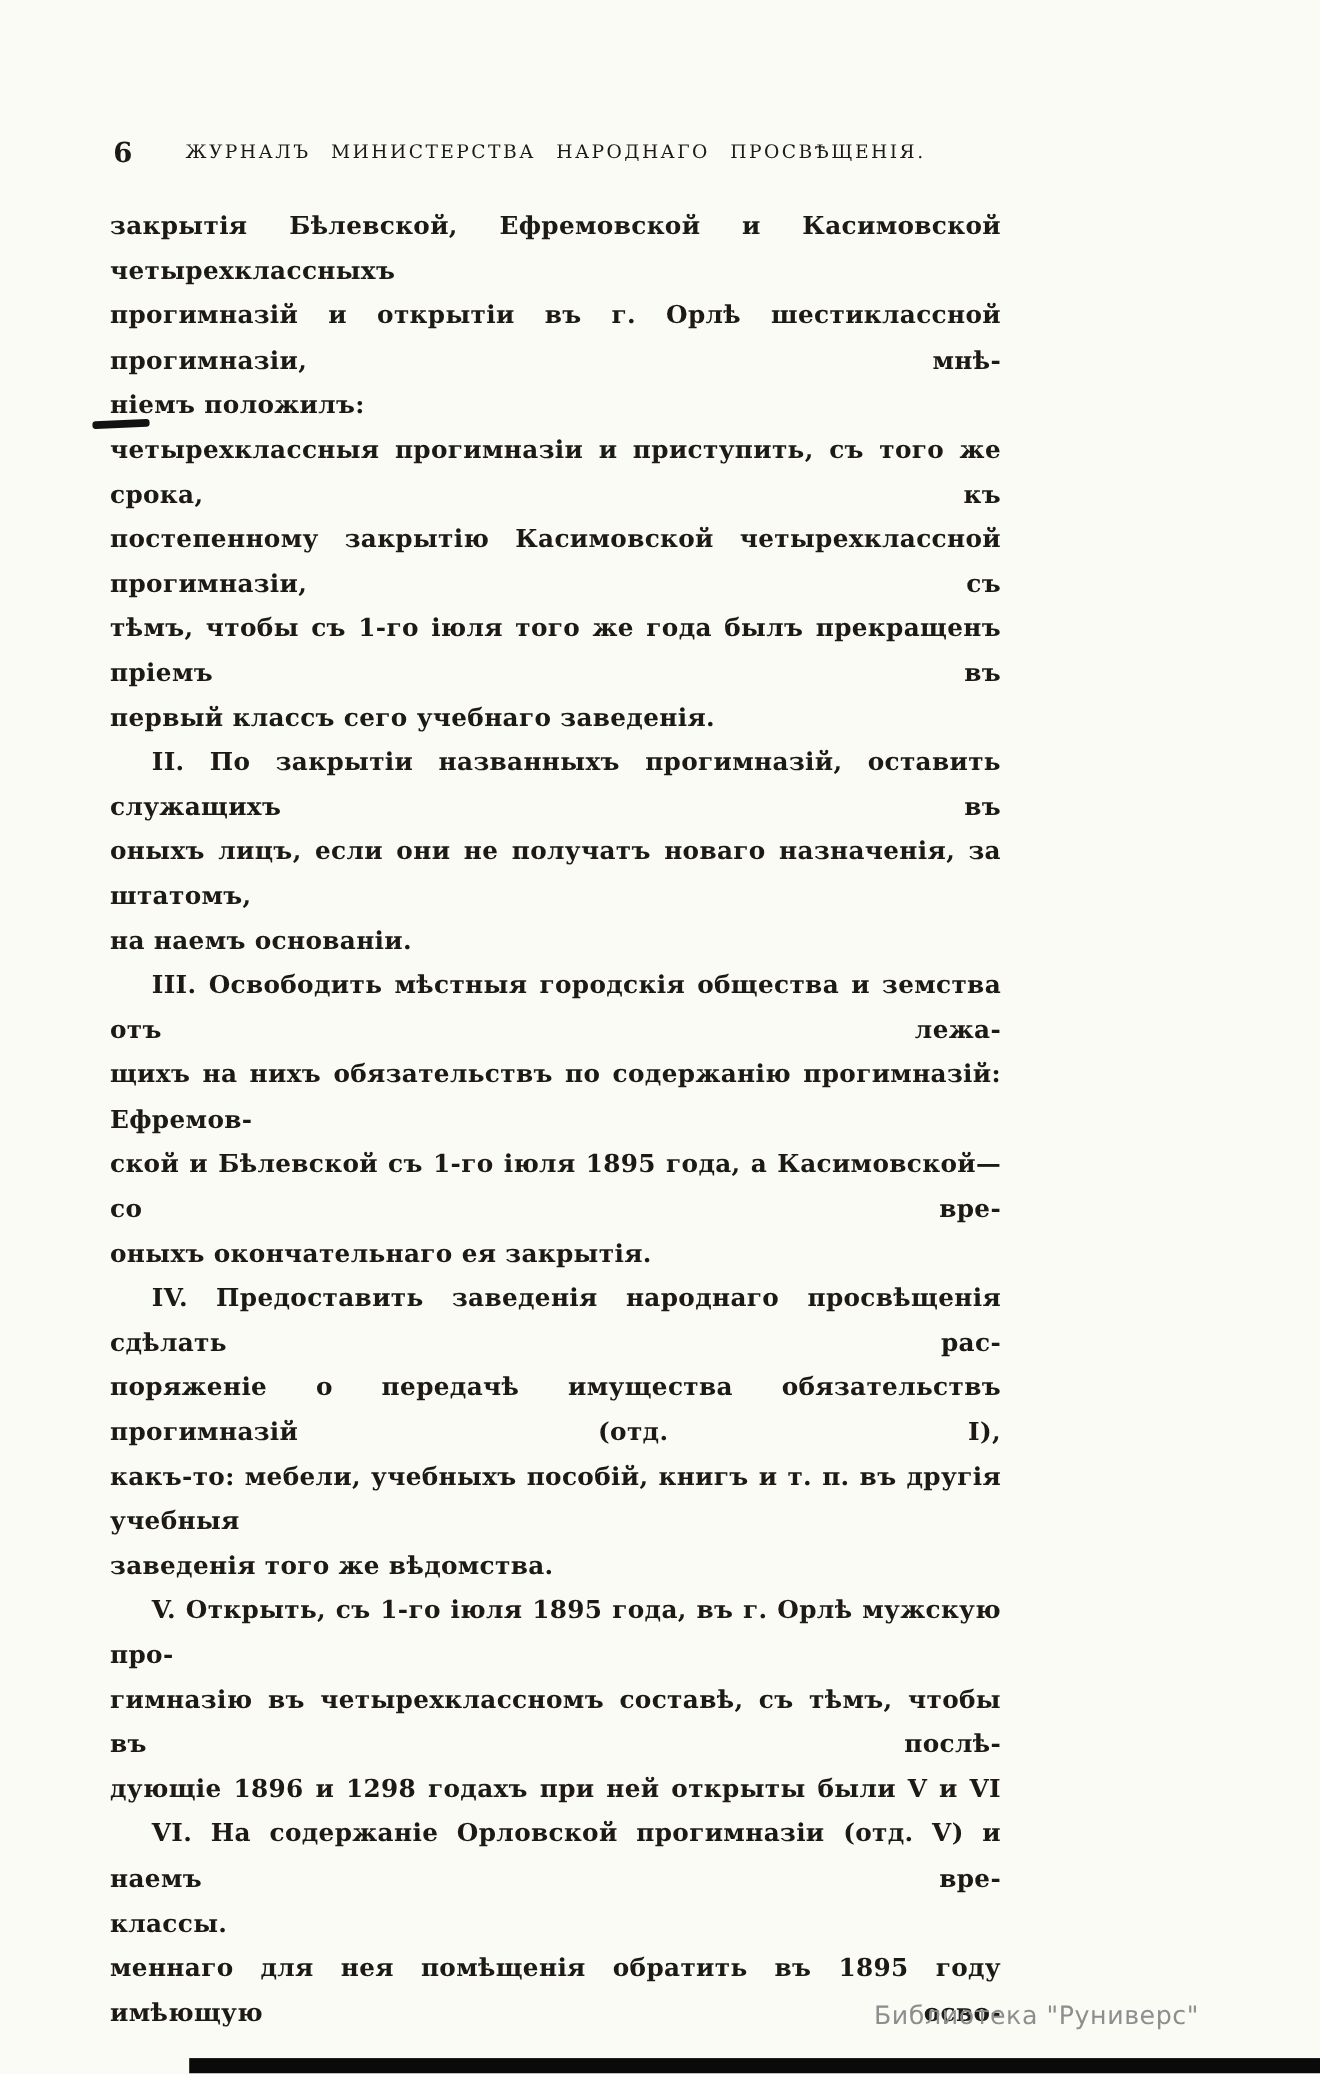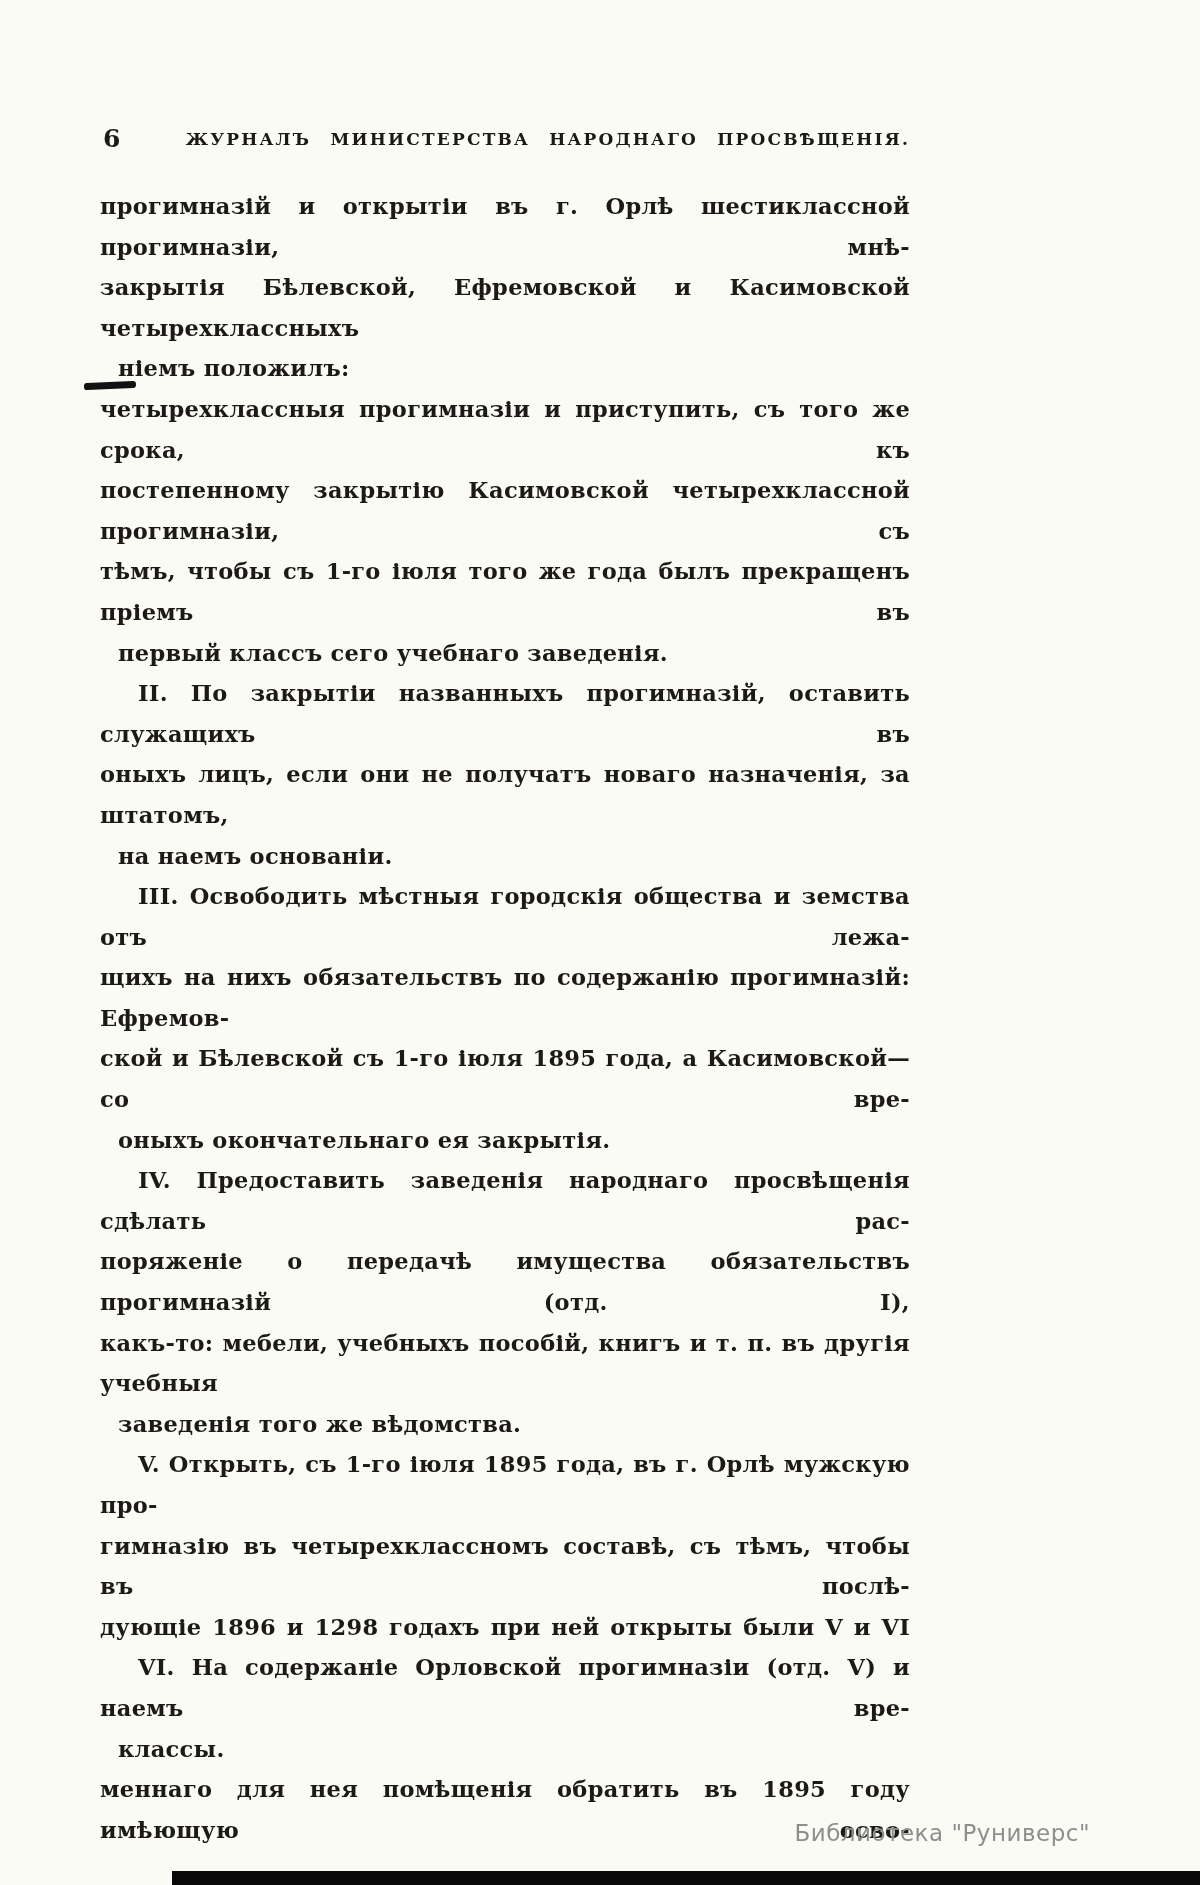--- a/index.html
+++ b/index.html
@@ -13,43 +13,42 @@
   }
   .page-number {
     position: absolute;
     left: 103px; top: 124px;
     font-size: 25px;
     font-weight: bold;
   }
   .running-head {
     position: absolute;
     left: 100px; top: 129px; width: 810px;
-    text-align: right;
+    text-align: center;
     font-size: 17px;
-    font-weight: bold;
+    font-weight: normal;
     letter-spacing: 2.2px;
     word-spacing: 11px;
     white-space: nowrap;
   }
   .text-block {
     position: absolute;
     left: 100px; top: 186px; width: 810px;
     font-size: 22.5px;
     font-weight: bold;
     line-height: 40.6px;
     letter-spacing: 0.3px;
   }
   .line {
     text-align: justify;
     text-align-last: justify;
     white-space: normal;
   }
   .line.flush {
     text-align-last: left;
-    margin-left: 18px;
   }
   .line.indent { text-indent: 38px; }
   .watermark {
     position: absolute;
     right: 110px; top: 1820px;
     font-family: "DejaVu Sans", sans-serif;
     font-size: 23px;
     font-weight: normal;
     color: var(--wm, #8e8e8e);
     letter-spacing: 0.5px;
@@ -69,22 +68,22 @@
     transform: rotate(-2.5deg);
   }
 </style>
 </head>
 <body style="--paper: #fafbf5; --ink: #1c1916; --wm: #8e8e8e;">
 
 <div class="page-number">6</div>
 <div class="running-head">ЖУРНАЛЪ МИНИСТЕРСТВА НАРОДНАГО ПРОСВѢЩЕНІЯ.</div>
 
 <div class="text-block">
+    <div class="line"><span>закрытія Бѣлевской, Ефремовской и Касимовской четырехклассныхъ</span></div>
     <div class="line"><span>прогимназій и открытіи въ г. Орлѣ шестиклассной прогимназіи, мнѣ-</span></div>
-    <div class="line"><span>закрытія Бѣлевской, Ефремовской и Касимовской четырехклассныхъ</span></div>
     <div class="line flush"><span>ніемъ положилъ:</span></div>
     <div class="line"><span>четырехклассныя прогимназіи и приступить, съ того же срока, къ</span></div>
     <div class="line"><span>постепенному закрытію Касимовской четырехклассной прогимназіи, съ</span></div>
     <div class="line"><span>тѣмъ, чтобы съ 1-го іюля того же года былъ прекращенъ пріемъ въ</span></div>
     <div class="line flush"><span>первый классъ сего учебнаго заведенія.</span></div>
     <div class="line indent"><span>II. По закрытіи названныхъ прогимназій, оставить служащихъ въ</span></div>
     <div class="line"><span>оныхъ лицъ, если они не получатъ новаго назначенія, за штатомъ,</span></div>
     <div class="line flush"><span>на наемъ основаніи.</span></div>
     <div class="line indent"><span>III. Освободить мѣстныя городскія общества и земства отъ лежа-</span></div>
     <div class="line"><span>щихъ на нихъ обязательствъ по содержанію прогимназій: Ефремов-</span></div>

